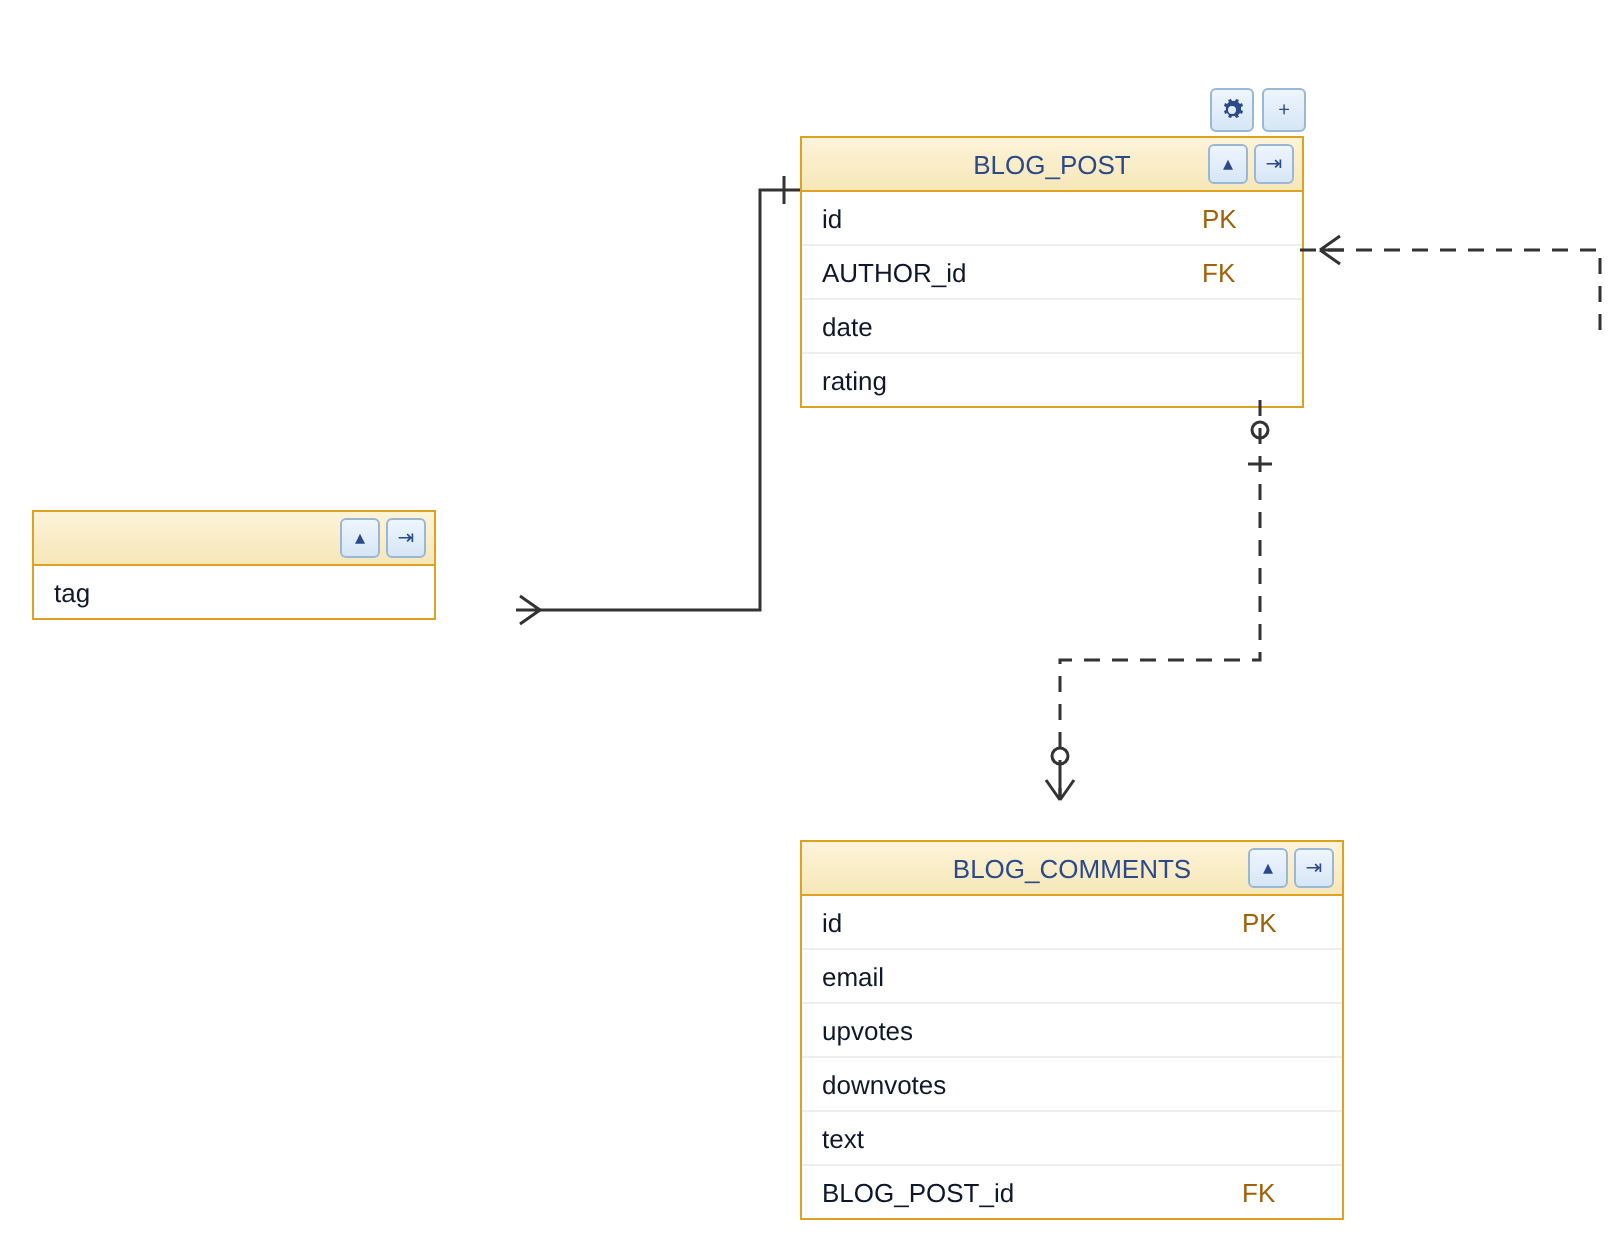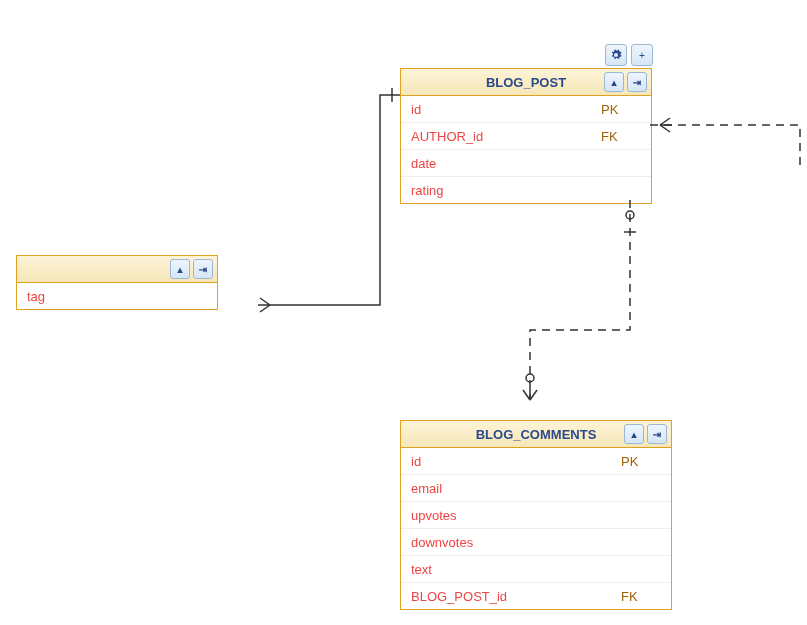--- a/index.html
+++ b/index.html
@@ -1,27 +1,27 @@
 <!DOCTYPE html>
 <html><head>
 <meta charset="utf-8">
 <style>
   html,body{margin:0;padding:0;width:807px;height:625px;background:#fff;font-family:Arial,Helvetica,sans-serif;font-size:13px;color:#333;overflow:hidden}
   .canvas{position:relative;width:807px;height:625px}
   .entity{position:absolute;border:1px solid #e0a020;background:#fff;box-shadow:0 0 0 rgba(0,0,0,0)}
-  .entity-header{display:flex;align-items:center;justify-content:center;background:linear-gradient(#fdf3d8,#f6e7b8);border-bottom:1px solid #e0a020;font-weight:bold;color:#2a4a8a;height:26px;position:relative}
+  .entity-header{display:flex;align-items:center;justify-content:center;background:linear-gradient(#fdf3d8,#f6e7b8);border-bottom:1px solid #e0a020;font-weight:normal;color:#2a4a8a;height:26px;position:relative}
   .entity-header .title{flex:1;text-align:center}
   .hdr-btns{position:absolute;right:4px;top:3px;display:flex;gap:3px}
   .hdr-btn{width:18px;height:18px;border:1px solid #9bb7d6;background:linear-gradient(#eef5fd,#d6e6f6);border-radius:3px;display:flex;align-items:center;justify-content:center;font-size:10px;color:#2a4a8a;cursor:pointer}
   .toolbar{position:absolute;display:flex;gap:4px}
   .toolbar .hdr-btn{width:20px;height:20px}
   .rows{}
   .row{display:flex;align-items:center;height:26px;border-bottom:1px solid #eee;padding:0 10px}
   .row:last-child{border-bottom:none}
-  .row .name{flex:1;color:#ef4444}
+  .row .name{flex:1;color:#0f172a}
   .row .key{width:40px;text-align:left;color:#a16207}
   svg.connectors{position:absolute;left:0;top:0;width:807px;height:625px;pointer-events:none}
   .conn{stroke:#333;stroke-width:1.5;fill:none}
   .conn-dash{stroke-dasharray:8 6}
 </style>
 </head>
 <body>
 
 <div class="canvas">
 

